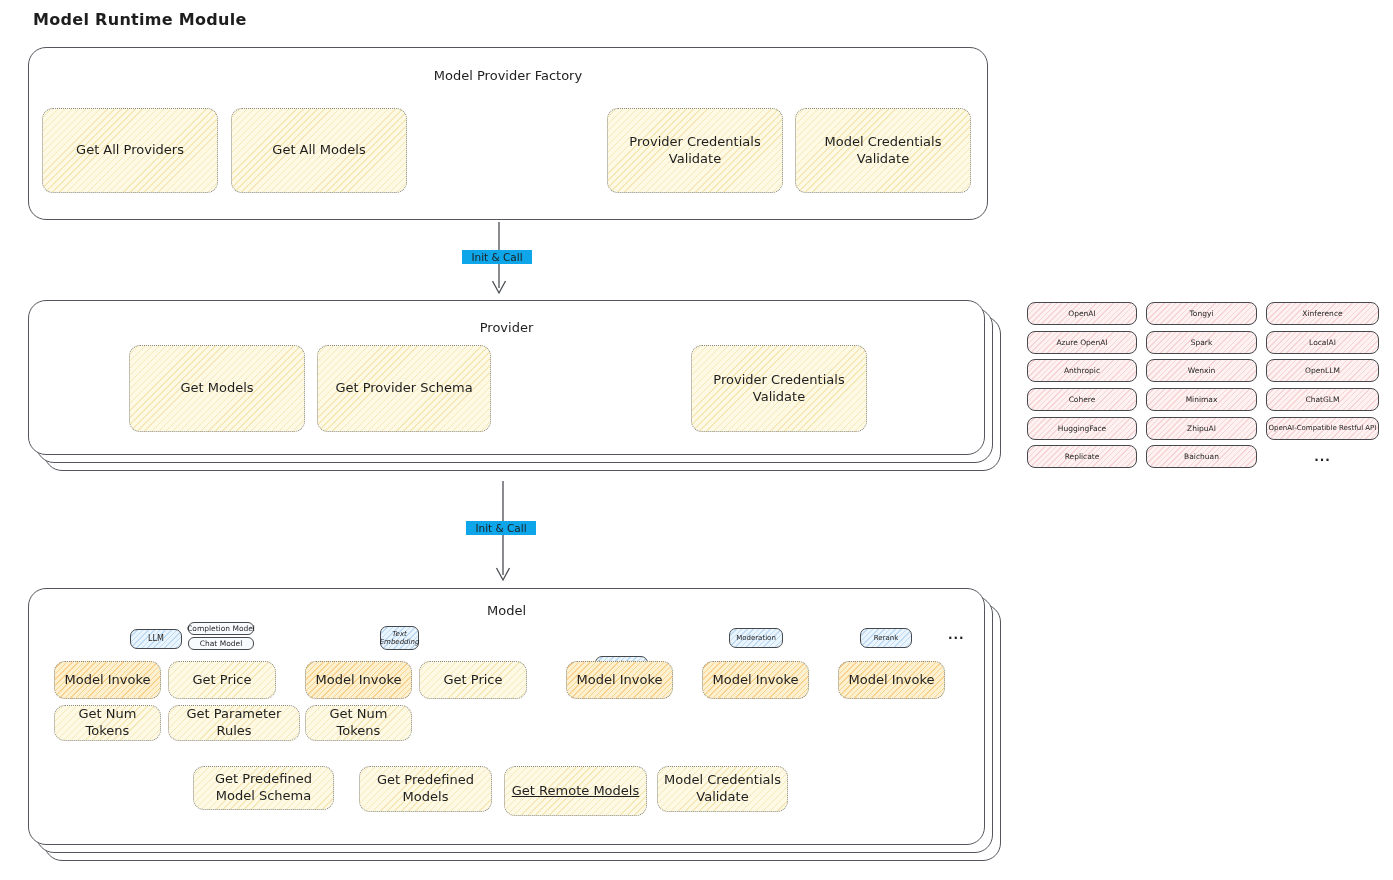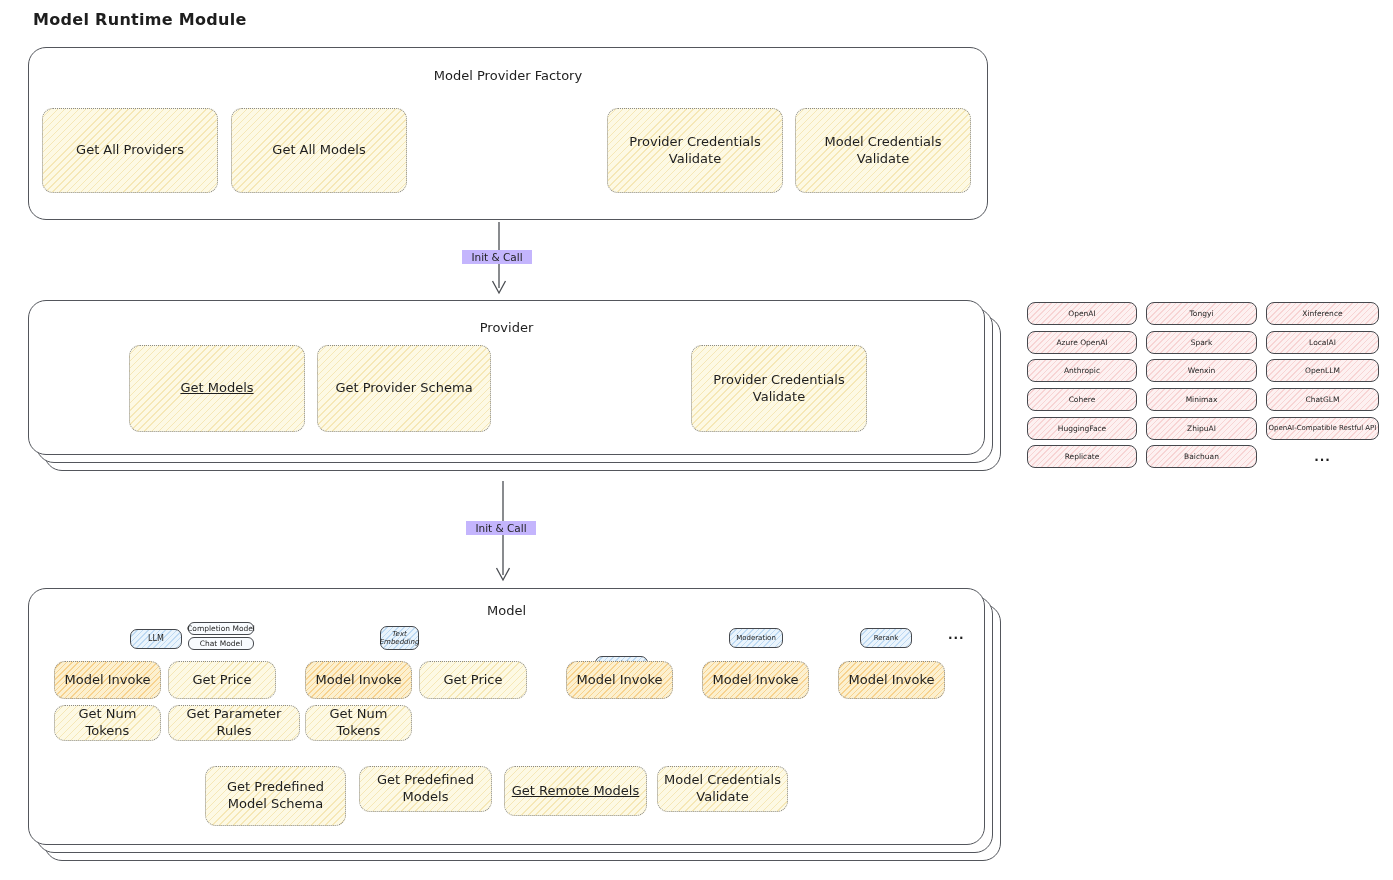--- a/index.html
+++ b/index.html
@@ -74,21 +74,21 @@
   }
   .tag-white {
     display:flex; align-items:center; justify-content:center;
     border:1.1px solid #45484d; border-radius:6px;
     font-size:7.5px; white-space:nowrap;
     background:#f8fbfe;
   }
   .tag-sm { font-size:7px; }
 
   .arrow-label {
-    text-align:center; font-size:10.5px; background:#c4b5fd;
+    text-align:center; font-size:10.5px; background:#0ea5e9;
     padding:1px 3px;
   }
   .dots { font-size:12px; font-weight:700; letter-spacing:1px; }
 </style>
 </head>
 <body>
 
 <div class="canvas">
 
   <div class="abs page-title">Model Runtime Module</div>
@@ -105,21 +105,21 @@
     <line x1="12" y1="0" x2="12" y2="66" stroke="#4a4d52" stroke-width="1.3"></line>
     <path d="M5.5 59 L12 71 L18.5 59" fill="none" stroke="#4a4d52" stroke-width="1.3"></path>
   </svg>
   <div class="abs arrow-label" style="left:462px; top:250px; width:70px;">Init &amp; Call</div>
 
   <div class="abs container" style="left:44px; top:316px; width:957px; height:155px;"></div>
   <div class="abs container" style="left:36px; top:308px; width:957px; height:155px;"></div>
   <div class="abs container" style="left:28px; top:300px; width:957px; height:155px;"></div>
   <div class="abs container-title" style="left:28px; top:320px; width:957px;">Provider</div>
 
-  <div class="abs fnbox fill-yellow" style="left:129px; top:345px; width:176px; height:87px;text-decoration:underline;">Get Models</div>
+  <div class="abs fnbox fill-yellow" style="left:129px; top:345px; width:176px; height:87px;">Get Models</div>
   <div class="abs fnbox fill-yellow" style="left:317px; top:345px; width:174px; height:87px;">Get Provider Schema</div>
   <div class="abs fnbox fill-yellow" style="left:691px; top:345px; width:176px; height:87px;">Provider Credentials Validate</div>
 
   <div class="abs pill-grid">
     <div class="pill">OpenAI</div>
     <div class="pill">Tongyi</div>
     <div class="pill">Xinference</div>
     <div class="pill">Azure OpenAI</div>
     <div class="pill">Spark</div>
     <div class="pill">LocalAI</div>
@@ -163,18 +163,18 @@
   <div class="abs fnbox fill-yellow" style="left:168px; top:705px; width:132px; height:36px;">Get Parameter Rules</div>
 
   <div class="abs fnbox fill-orange" style="left:305px; top:661px; width:107px; height:38px;">Model Invoke</div>
   <div class="abs fnbox fill-yellow" style="left:419px; top:661px; width:108px; height:38px;">Get Price</div>
   <div class="abs fnbox fill-yellow" style="left:305px; top:705px; width:107px; height:36px;">Get Num Tokens</div>
 
   <div class="abs fnbox fill-orange" style="left:566px; top:661px; width:107px; height:38px;">Model Invoke</div>
   <div class="abs fnbox fill-orange" style="left:702px; top:661px; width:107px; height:38px;">Model Invoke</div>
   <div class="abs fnbox fill-orange" style="left:838px; top:661px; width:107px; height:38px;">Model Invoke</div>
 
-  <div class="abs fnbox fill-yellow" style="left:205px; top:766px; width:141px; height:60px;">Get Predefined Model Schema</div>
+  <div class="abs fnbox fill-yellow" style="left:193px; top:766px; width:141px; height:44px;">Get Predefined Model Schema</div>
   <div class="abs fnbox fill-yellow" style="left:359px; top:766px; width:133px; height:46px;">Get Predefined Models</div>
   <div class="abs fnbox fill-yellow" style="left:504px; top:766px; width:143px; height:50px;text-decoration:underline;">Get Remote Models</div>
   <div class="abs fnbox fill-yellow" style="left:657px; top:766px; width:131px; height:46px;">Model Credentials Validate</div>
 
 </div>
 
 </body></html>

